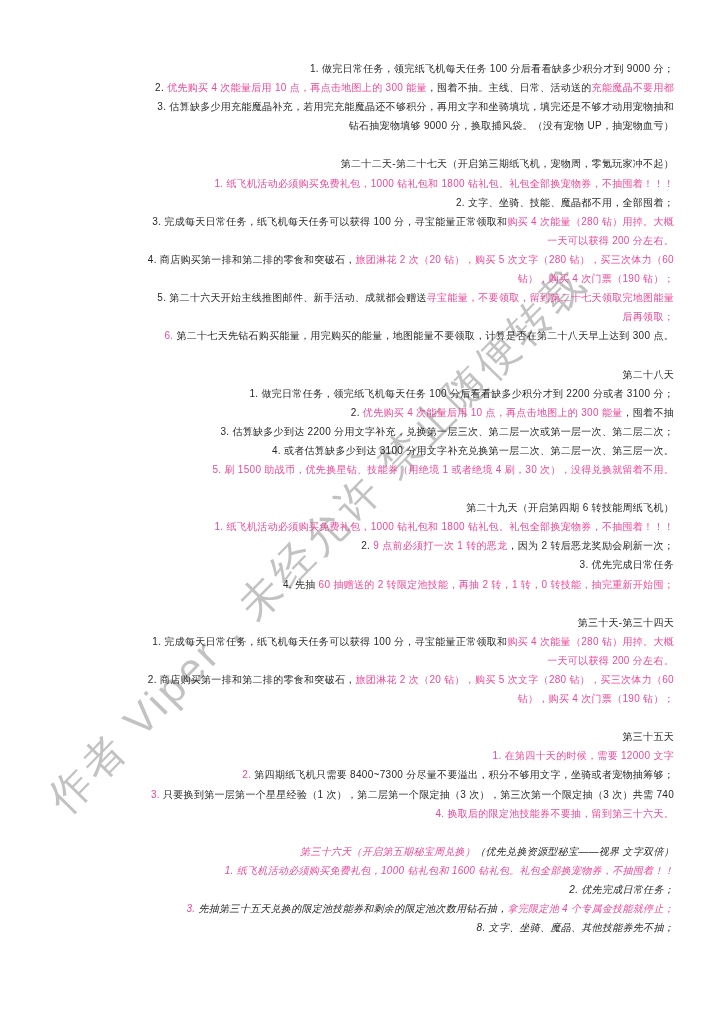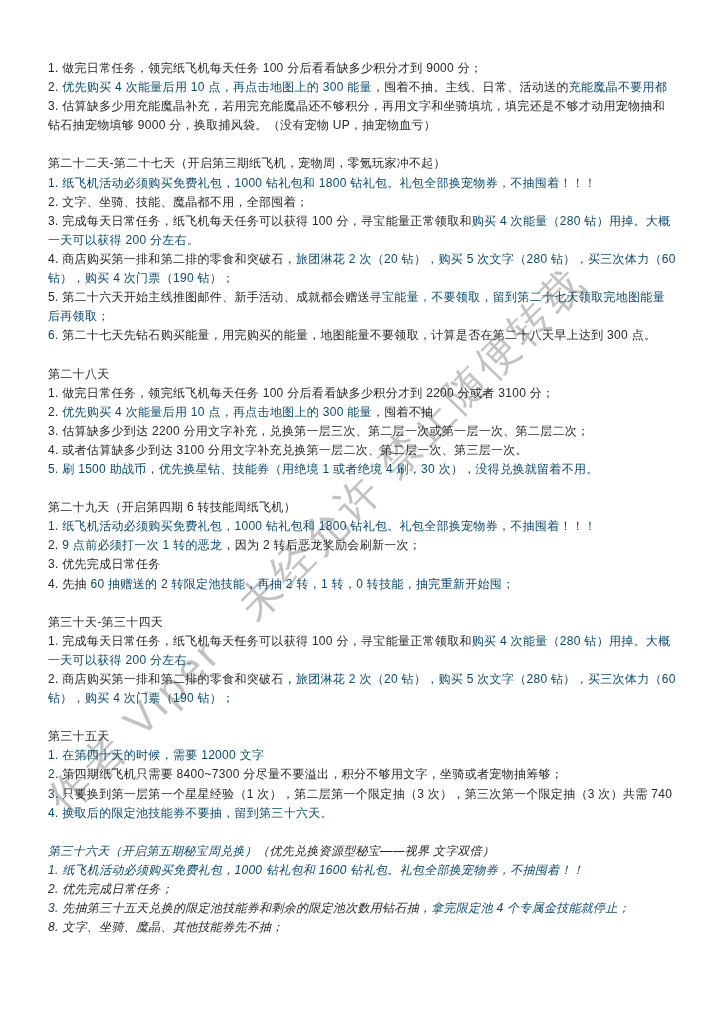--- a/index.html
+++ b/index.html
@@ -27,38 +27,39 @@
     letter-spacing: 4px;
     white-space: nowrap;
     color: rgba(143, 143, 143, 0.55);
     transform: rotate(-45.5deg);
     transform-origin: 0 50%;
     pointer-events: none;
     user-select: none;
   }
   .content {
     position: absolute;
-    left: 48px;
+    left: 42px;
     top: 59px;
     width: 632px;
     z-index: 1;
     color: #282828;
-    font-size: 12px;
+    font-size: 10px;
     letter-spacing: 0.3px;
+    text-align: right;
   }
   .block {
     margin-bottom: 19.1px;
   }
   .block:last-child { margin-bottom: 0; font-style: italic; }
   .line {
     height: 19.1px;
     line-height: 19.1px;
     white-space: nowrap;
   }
-  .red { color: #0c4a6e; }
+  .red { color: #ec4899; }
 </style>
 </head>
 <body>
 
 <div class="page">
   <div class="watermark">作者 Viper，未经允许 禁止随便转载</div>
   <div class="content">
       <div class="block">
         <div class="line"><span>1. 做完日常任务，领完纸飞机每天任务 100 分后看看缺多少积分才到 9000 分；</span></div>
         <div class="line"><span>2. </span><span class="red">优先购买 4 次能量后用 10 点，再点击地图上的 300 能量</span><span>，囤着不抽。主线、日常、活动送的</span><span class="red">充能魔晶不要用都</span></div>

